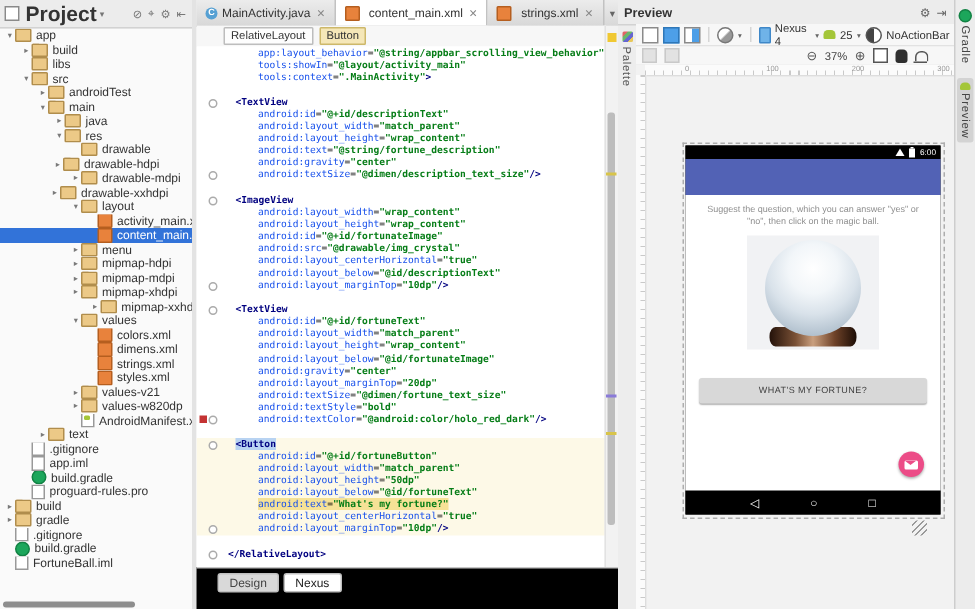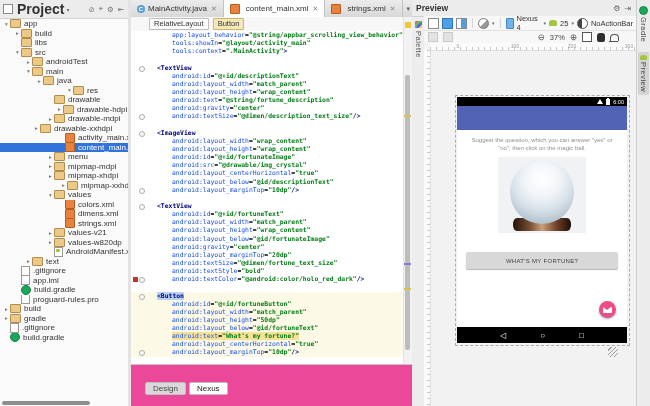--- a/index.html
+++ b/index.html
@@ -49,21 +49,21 @@
   .redsq{position:absolute;left:2px;top:1.5px;width:5px;height:5px;background:#C43333}
   .t{color:var(--tag);font-weight:bold}
   .a{color:var(--attr)}
   .v{color:var(--value);font-weight:bold}
   .selTag{background:#B8D3F2}
   .hlY{background:#F6E296}
   #estrip{position:absolute;top:17px;right:0;width:8px;bottom:24px;background:#F2F2F2;border-left:1px solid #E2E2E2}
   #ewarn{position:absolute;top:5px;left:1px;width:6px;height:6px;background:#F0C832}
   #ethumb{position:absolute;left:1px;width:5px;top:58px;height:275px;background:#BDBDBD;border-radius:2px}
   .mk{position:absolute;left:0;width:7px;height:2px}
-  #ebottom{position:absolute;left:0;right:0;bottom:0;height:24px;background:#ec4899;border-top:1px solid #C6C6C6;display:flex;align-items:flex-start;gap:3px;padding:17px 0 0 14px}
+  #ebottom{position:absolute;left:0;right:0;bottom:0;height:24px;background:#000000;border-top:1px solid #C6C6C6;display:flex;align-items:flex-start;gap:3px;padding:3px 0 0 14px}
   .btab{font-size:8px;padding:1px 7px;border:1px solid #BFBFBF;background:#D9D9D9;color:#444;border-radius:2px}
   .btab.active{background:#FFF;color:#222}
   
   #palette{position:absolute;left:412px;top:16px;width:12px;bottom:0;background:#EDEDED;border-right:1px solid #DCDCDC;display:flex;flex-direction:column;align-items:center;padding-top:5px;gap:3px}
   .pal-ic{width:7px;height:7px;border-radius:1px;background:linear-gradient(135deg,#E06666 25%,#6BB56B 25% 50%,#6666D0 50% 75%,#E8C85A 75%)}
   .vtext{writing-mode:vertical-rl;font-size:7.5px;color:#555;letter-spacing:.5px}
   
   #preview{position:absolute;left:412px;top:0;width:225px;height:406px}
   #pvhead{position:absolute;top:0;left:0;right:0;height:16px;background:#ECECEC;border-bottom:1px solid #D2D2D2;display:flex;align-items:center;padding:0 4px;font-size:8.5px;color:#333;font-weight:bold}
   #pvhead .sp{flex:1}
@@ -173,63 +173,73 @@
         <div class="trow" style="padding-left: 25px;">
           <span class="arr">▾</span>
           <span class="ic ic-folder"></span>
           <span>main</span>
         </div>
         <div class="trow" style="padding-left: 36px;">
           <span class="arr">▸</span>
           <span class="ic ic-folder"></span>
           <span>java</span>
         </div>
-        <div class="trow" style="padding-left: 36px; margin-left: 30px;">
+        <div class="trow" style="padding-left: 36px;">
           <span class="arr">▾</span>
           <span class="ic ic-folder"></span>
           <span>res</span>
         </div>
         <div class="trow" style="padding-left: 47px;">
           <span class="arr"></span>
           <span class="ic ic-folder"></span>
           <span>drawable</span>
         </div>
-        <div class="trow" style="padding-left: 56px;">
+        <div class="trow" style="padding-left: 35px;">
           <span class="arr">▸</span>
           <span class="ic ic-folder"></span>
           <span>drawable-hdpi</span>
         </div>
         <div class="trow" style="padding-left: 47px;">
           <span class="arr">▸</span>
           <span class="ic ic-folder"></span>
           <span>drawable-mdpi</span>
         </div>
         <div class="trow" style="padding-left: 33px;">
           <span class="arr">▸</span>
           <span class="ic ic-folder"></span>
           <span>drawable-xxhdpi</span>
         </div>
+        <div class="trow" style="padding-left: 47px;">
+          <span class="arr">▾</span>
+          <span class="ic ic-folder"></span>
+          <span>layout</span>
+        </div>
         <div class="trow" style="padding-left: 58px;">
           <span class="arr"></span>
           <span class="ic ic-xml"></span>
           <span>activity_main.xml</span>
         </div>
         <div class="trow sel" style="padding-left: 58px;">
           <span class="arr"></span>
           <span class="ic ic-xml"></span>
           <span>content_main.xml</span>
         </div>
         <div class="trow" style="padding-left: 47px;">
           <span class="arr">▸</span>
           <span class="ic ic-folder"></span>
           <span>menu</span>
         </div>
         <div class="trow" style="padding-left: 47px;">
           <span class="arr">▸</span>
           <span class="ic ic-folder"></span>
+          <span>mipmap-hdpi</span>
+        </div>
+        <div class="trow" style="padding-left: 47px;">
+          <span class="arr">▸</span>
+          <span class="ic ic-folder"></span>
           <span>mipmap-mdpi</span>
         </div>
         <div class="trow" style="padding-left: 47px;">
           <span class="arr">▸</span>
           <span class="ic ic-folder"></span>
           <span>mipmap-xhdpi</span>
         </div>
         <div class="trow" style="padding-left: 67px; justify-content: center;">
           <span class="arr">▸</span>
           <span class="ic ic-folder"></span>
@@ -247,20 +257,25 @@
         </div>
         <div class="trow" style="padding-left: 58px;">
           <span class="arr"></span>
           <span class="ic ic-xml"></span>
           <span>dimens.xml</span>
         </div>
         <div class="trow" style="padding-left: 58px;">
           <span class="arr"></span>
           <span class="ic ic-xml"></span>
           <span>strings.xml</span>
+        </div>
+        <div class="trow" style="padding-left: 58px;">
+          <span class="arr"></span>
+          <span class="ic ic-xml"></span>
+          <span>styles.xml</span>
         </div>
         <div class="trow" style="padding-left: 47px;">
           <span class="arr">▸</span>
           <span class="ic ic-folder"></span>
           <span>values-v21</span>
         </div>
         <div class="trow" style="padding-left: 47px;">
           <span class="arr">▸</span>
           <span class="ic ic-folder"></span>
           <span>values-w820dp</span>
@@ -307,20 +322,25 @@
         </div>
         <div class="trow" style="padding-left: 3px;">
           <span class="arr"></span>
           <span class="ic ic-file"></span>
           <span>.gitignore</span>
         </div>
         <div class="trow" style="padding-left: 3px;">
           <span class="arr"></span>
           <span class="ic ic-gradle"></span>
           <span>build.gradle</span>
+        </div>
+        <div class="trow" style="padding-left: 3px;">
+          <span class="arr"></span>
+          <span class="ic ic-file"></span>
+          <span>FortuneBall.iml</span>
         </div>
       </div>
     <div id="hscroll"></div>
   </div>
 
   <div id="split1"></div>
 
   <div id="editor">
     <div id="tabbar">
       <div class="etab">

